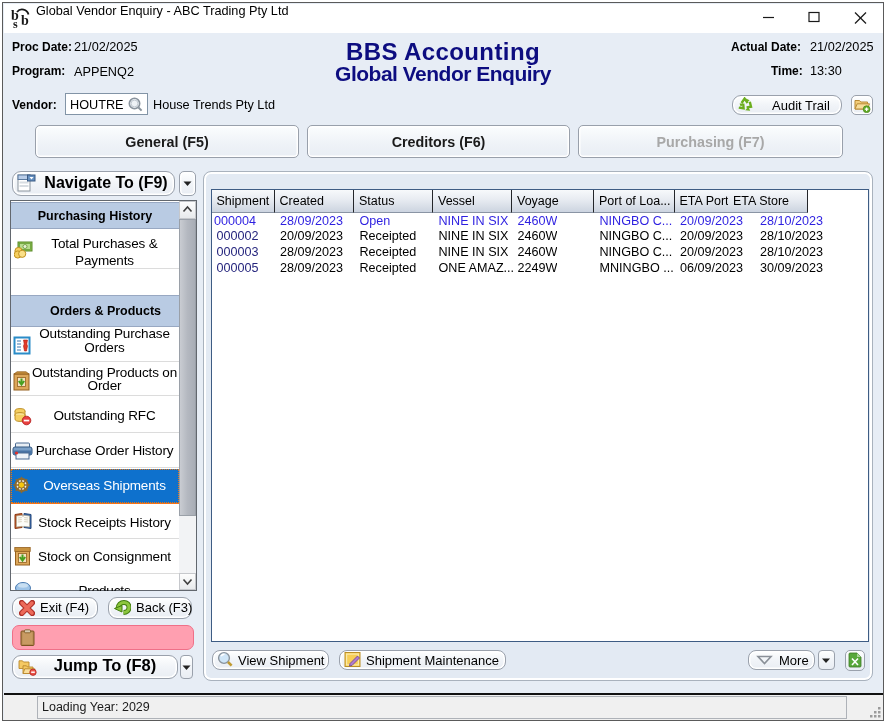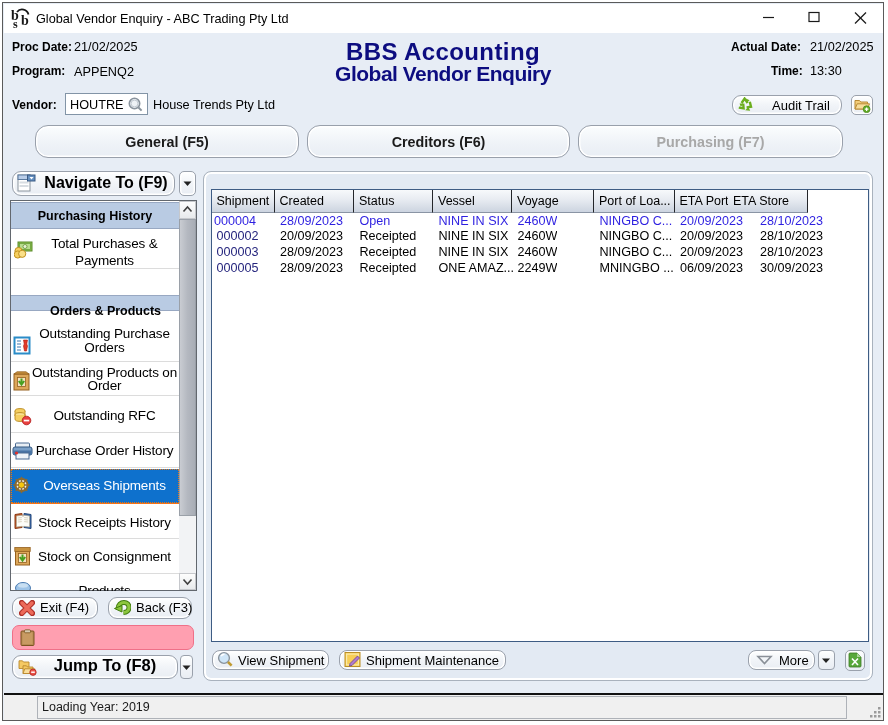--- a/index.html
+++ b/index.html
@@ -6,21 +6,21 @@
 html,body { width:888px; height:725px; background:#fff; font-family:"Liberation Sans", sans-serif; overflow:hidden; }
 .abs { position:absolute; }
 #win { position:absolute; left:2px; top:2px; width:882px; height:719px; border:1.5px solid #5a5a5a; background:#e7edf5; }
 #titlebar { position:absolute; left:3.5px; top:3.5px; width:879px; height:29.5px; background:#fff; }
 .lbl { position:absolute; font-size:12.7px; color:#000; white-space:nowrap; }
 .lbl.b { font-size:12px; }
 .b { font-weight:bold; }
 .navy { color:#0d0d80; }
 .btn { position:absolute; border:1px solid #9aa1ac; border-radius:9px; background:linear-gradient(#feffff,#f1f4f8 50%,#e9edf3); box-shadow: inset 0 0 0 1.5px #ffffff; }
 .btxt { position:absolute; font-size:13px; color:#000; white-space:nowrap; }
-.tab { position:absolute; border:1px solid #99a0ab; border-radius:13px; background:linear-gradient(#fbfdfe,#eef2f7 60%,#e9eef4); box-shadow: inset 0 0 0 1.5px #ffffff; text-align:center; font-size:14.3px; font-weight:bold; color:#1a1a1a; }
+.tab { position:absolute; border:1px solid #99a0ab; border-radius:5px; background:linear-gradient(#fbfdfe,#eef2f7 60%,#e9eef4); box-shadow: inset 0 0 0 1.5px #ffffff; text-align:center; font-size:14.3px; font-weight:bold; color:#1a1a1a; }
 
 #list { position:absolute; left:10px; top:200px; width:187px; height:391px; border:1px solid #62676e; background:#fff; }
 .band { position:absolute; left:0; width:168px; background:#b9cbe3; border-top:1px solid #98a8c2; border-bottom:1px solid #98a8c2; text-align:center; font-weight:bold; font-size:12.5px; color:#000; }
 .item { position:absolute; left:0; width:168px; padding-left:19px; text-align:center; font-size:13.5px; letter-spacing:-0.15px; color:#000; border-bottom:1px solid #dcdcdc; }
 .sel { background:#0e71cd; color:#fff; outline:1px dotted #e67817; outline-offset:-1px; }
 
 #panel { position:absolute; left:203px; top:171px; width:670px; height:510px; border:1px solid #a9b2bd; border-radius:8px; box-shadow: inset 0 0 0 2px #ffffff; background:#e3eaf3; }
 #grid { position:absolute; left:210.5px; top:188.5px; width:658px; height:453.5px; border:1px solid #3e5c84; background:#fff; }
 .gh { position:absolute; top:189.5px; height:23px; background:linear-gradient(#f7f9fb,#e7ebf1 45%,#ccd4e0); border-right:1px solid #24262a; border-bottom:1px solid #8a94a4; }
 .row { position:absolute; left:0; width:888px; height:15.8px; }
@@ -33,21 +33,21 @@
 <body>
 <div id="win"></div>
 <div id="titlebar"></div>
 
 <svg class="abs" style="left:10px; top:6px;" width="24" height="24" viewBox="0 0 24 24">
   <path d="M7 6 A 6.5 6.5 0 0 1 18.5 8.5" fill="none" stroke="#181818" stroke-width="1.8"></path>
   <text x="1" y="14" font-family="Liberation Serif" font-size="14" font-weight="bold" fill="#181818">b</text>
   <text x="3" y="22" font-family="Liberation Serif" font-size="12" font-weight="bold" fill="#181818">s</text>
   <text x="11" y="19" font-family="Liberation Serif" font-size="14" font-weight="bold" fill="#181818">b</text>
 </svg>
-<div class="lbl" style="left:36px; top:12px;">Global Vendor Enquiry - ABC Trading Pty Ltd</div>
+<div class="lbl" style="left:36px; top:4px;">Global Vendor Enquiry - ABC Trading Pty Ltd</div>
 
 <svg class="abs" style="left:745px; top:3px;" width="138" height="30" viewBox="0 0 138 30">
   <line x1="18" y1="14.5" x2="29" y2="14.5" stroke="#1a1a1a" stroke-width="1.2"></line>
   <rect x="64" y="9.5" width="10" height="9" fill="none" stroke="#1a1a1a" stroke-width="1.2"></rect>
   <line x1="110" y1="9.5" x2="121" y2="20.5" stroke="#1a1a1a" stroke-width="1.2"></line>
   <line x1="121" y1="9.5" x2="110" y2="20.5" stroke="#1a1a1a" stroke-width="1.2"></line>
 </svg>
 
 <div class="lbl b" style="left:12px; top:40px;">Proc Date:</div>
 <div class="lbl" style="left:74px; top:40px;">21/02/2025</div>
@@ -116,21 +116,21 @@
   <div class="band" style="left:11px; top:201.5px; height:27px; line-height:26px;">Purchasing History</div>
   <div class="item" style="left:11px; top:228.5px; height:40px; padding-top:6px; line-height:17px;">Total Purchases &amp;<br>Payments</div>
   <svg class="abs" style="left:14px; top:239px;" width="19" height="20" viewBox="0 0 19 20">
     <rect x="4" y="3" width="14" height="9" fill="#8cc152" stroke="#5a8a28 " stroke-width="1"></rect>
     <rect x="5.5" y="4.5" width="11" height="6" fill="#b8dc8e" stroke="#6aa038" stroke-width="0.8"></rect>
     <circle cx="11" cy="7.5" r="2" fill="#e8f2d8" stroke="#5a8a28" stroke-width="0.7"></circle>
     <circle cx="4.5" cy="12" r="3.6" fill="#f7d060" stroke="#c09020" stroke-width="1"></circle>
     <circle cx="3.8" cy="15.5" r="3.6" fill="#f7d060" stroke="#c09020" stroke-width="1"></circle>
     <circle cx="8.2" cy="14.8" r="3.6" fill="#fbe088" stroke="#c09020" stroke-width="1"></circle>
   </svg>
-  <div class="band" style="left:11px; top:295px; height:16px; line-height:31px;padding-left:21px;">Orders &amp; Products</div>
+  <div class="band" style="left:11px; top:295px; height:32px; line-height:31px;padding-left:21px;">Orders &amp; Products</div>
   <div class="item" style="left:11px; top:327px; height:34.5px; padding-top:0; line-height:13.5px;">Outstanding Purchase<br>Orders</div>
   <svg class="abs" style="left:13px; top:336px;" width="18" height="19" viewBox="0 0 18 19">
     <rect x="1.5" y="1.5" width="15" height="16" fill="#fff" stroke="#2a8cc8" stroke-width="2"></rect>
     <g stroke="#3a78b0" stroke-width="1">
         <line x1="4" y1="5" x2="8" y2="5"></line>
         <line x1="4" y1="8" x2="8" y2="8"></line>
         <line x1="4" y1="11" x2="8" y2="11"></line>
         <line x1="4" y1="14" x2="8" y2="14"></line>
       </g>
     <path d="M10.5 4 L14.5 4 L13.8 8 L14.5 10 L13.5 15 L11.5 15 L10.5 10 L11.2 8 Z" fill="#e23a28" stroke="#a81a10" stroke-width="0.6"></path>
@@ -344,21 +344,21 @@
 <div class="btn" style="left:844.5px; top:649.5px; width:20.5px; height:21px; border-radius:5px; box-shadow:none;"></div>
 <svg class="abs" style="left:848px; top:652px;" width="14" height="16" viewBox="0 0 14 16">
   <path d="M1 2 Q1 1 2 1 L9 1 L13 5 L13 14 Q13 15 12 15 L2 15 Q1 15 1 14 Z" fill="#58a83a" stroke="#3c7a24" stroke-width="0.8"></path>
   <path d="M9 1 L13 5 L9 5 Z" fill="#a8d494"></path>
   <path d="M4 6.5 L10 13 M10 6.5 L4 13" stroke="#fff" stroke-width="1.6"></path>
 </svg>
 
 <div class="abs" style="left:3.5px; top:693px; width:879px; height:1.5px; background:#111;"></div>
 <div class="abs" style="left:3.5px; top:694.5px; width:879px; height:25px; background:#f0f0f0;"></div>
 <div class="abs" style="left:37px; top:696px; width:810px; height:22.5px; background:#f0f0f0; border:1px solid #aeb2b8;"></div>
-<div class="abs" style="left:42px; top:700px; font-size:12.5px; color:#1a1a1a;">Loading Year: 2019</div>
+<div class="abs" style="left:42px; top:700px; font-size:12.5px; color:#1a1a1a;">Loading Year: 2029</div>
 <svg class="abs" style="left:868px; top:705px;" width="14" height="14">
  <g fill="#9b9b9b">
       <rect x="10" y="2" width="2.5" height="2.5"></rect>
       <rect x="6" y="6" width="2.5" height="2.5"></rect>
       <rect x="10" y="6" width="2.5" height="2.5"></rect>
       <rect x="2" y="10" width="2.5" height="2.5"></rect>
       <rect x="6" y="10" width="2.5" height="2.5"></rect>
       <rect x="10" y="10" width="2.5" height="2.5"></rect>
     </g>
 </svg>

